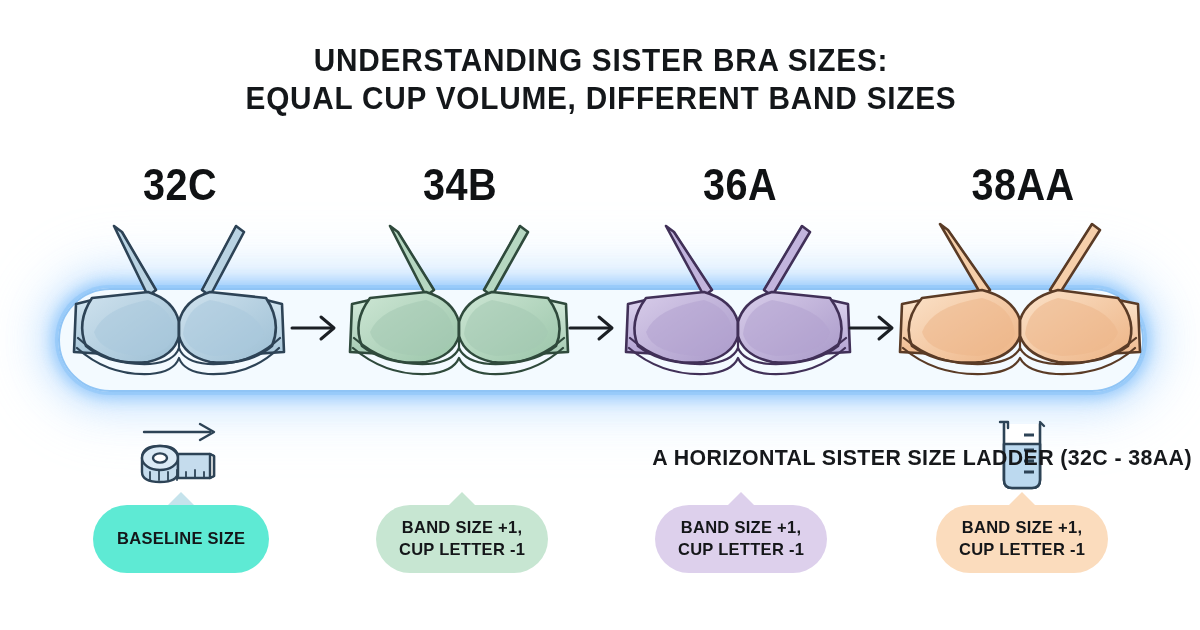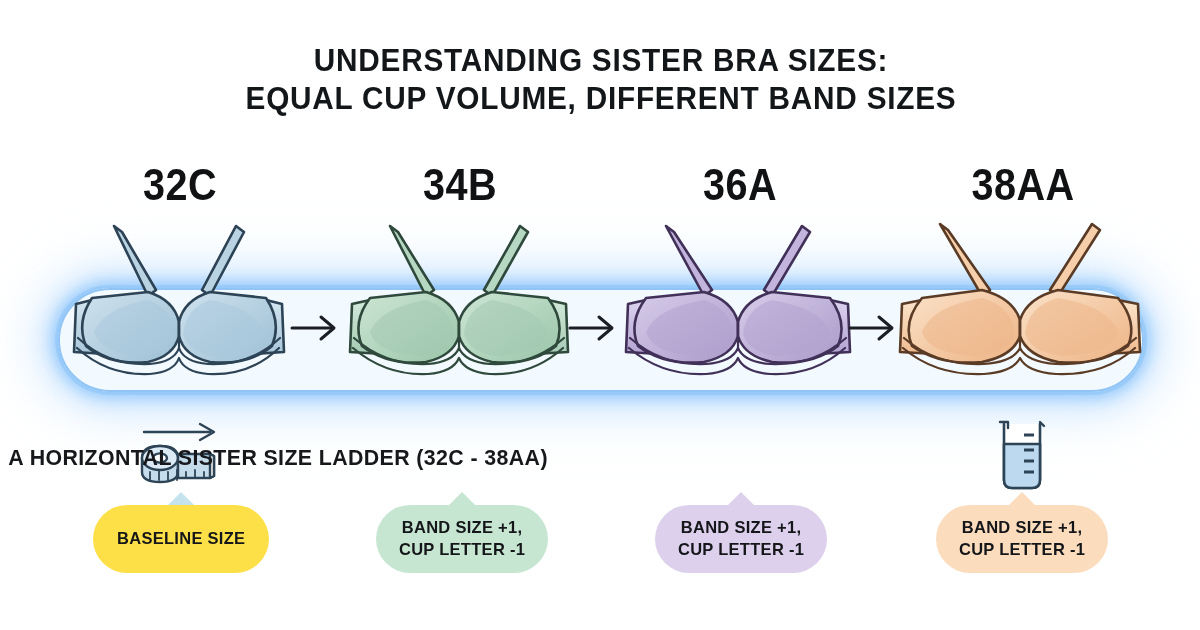--- a/index.html
+++ b/index.html
@@ -105,21 +105,21 @@
     z-index: 5;
   }
   .icon-slot svg { display: block; }
 
   
   .ladder-caption {
     position: absolute;
     top: 445px;
     left: 0;
     width: 1200px;
-    text-align: left;
+    text-align: right;
     z-index: 5;
   }
   .ladder-caption span {
     font-size: 22px;
     font-weight: 700;
     letter-spacing: 0.4px;
     color: #16181b;
     transform: scaleX(0.97);
     display: inline-block;
   }
@@ -367,21 +367,21 @@
         <line x1="32" y1="54" x2="42" y2="54"></line>
       </g>
     </g>
   </svg>
 </div>
 
 <div class="ladder-caption">
   <span>A HORIZONTAL SISTER SIZE LADDER (32C - 38AA)</span>
 </div>
 
-<div class="badge" style="left:93px;width:176px;background:#fde047;">
+<div class="badge" style="left:93px;width:176px;background:#5eead4;">
   <div class="tail" style="border-bottom:13px solid #c5e3ec;"></div>
   <div class="badge-text">BASELINE SIZE</div>
 </div>
 
 <div class="badge" style="left:376px;width:172px;background:#c7e6d2;">
   <div class="tail" style="border-bottom:13px solid #c7e6d2;"></div>
   <div class="badge-text">BAND SIZE +1,
 CUP LETTER -1</div>
 </div>
 

